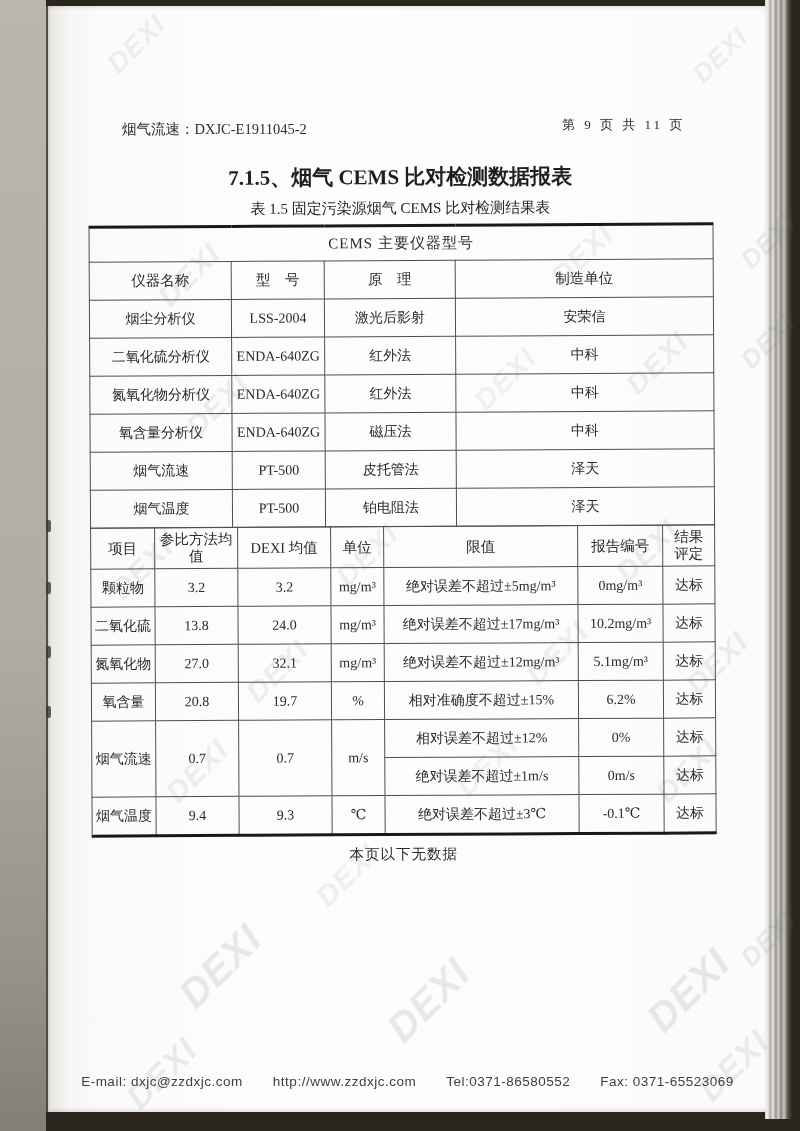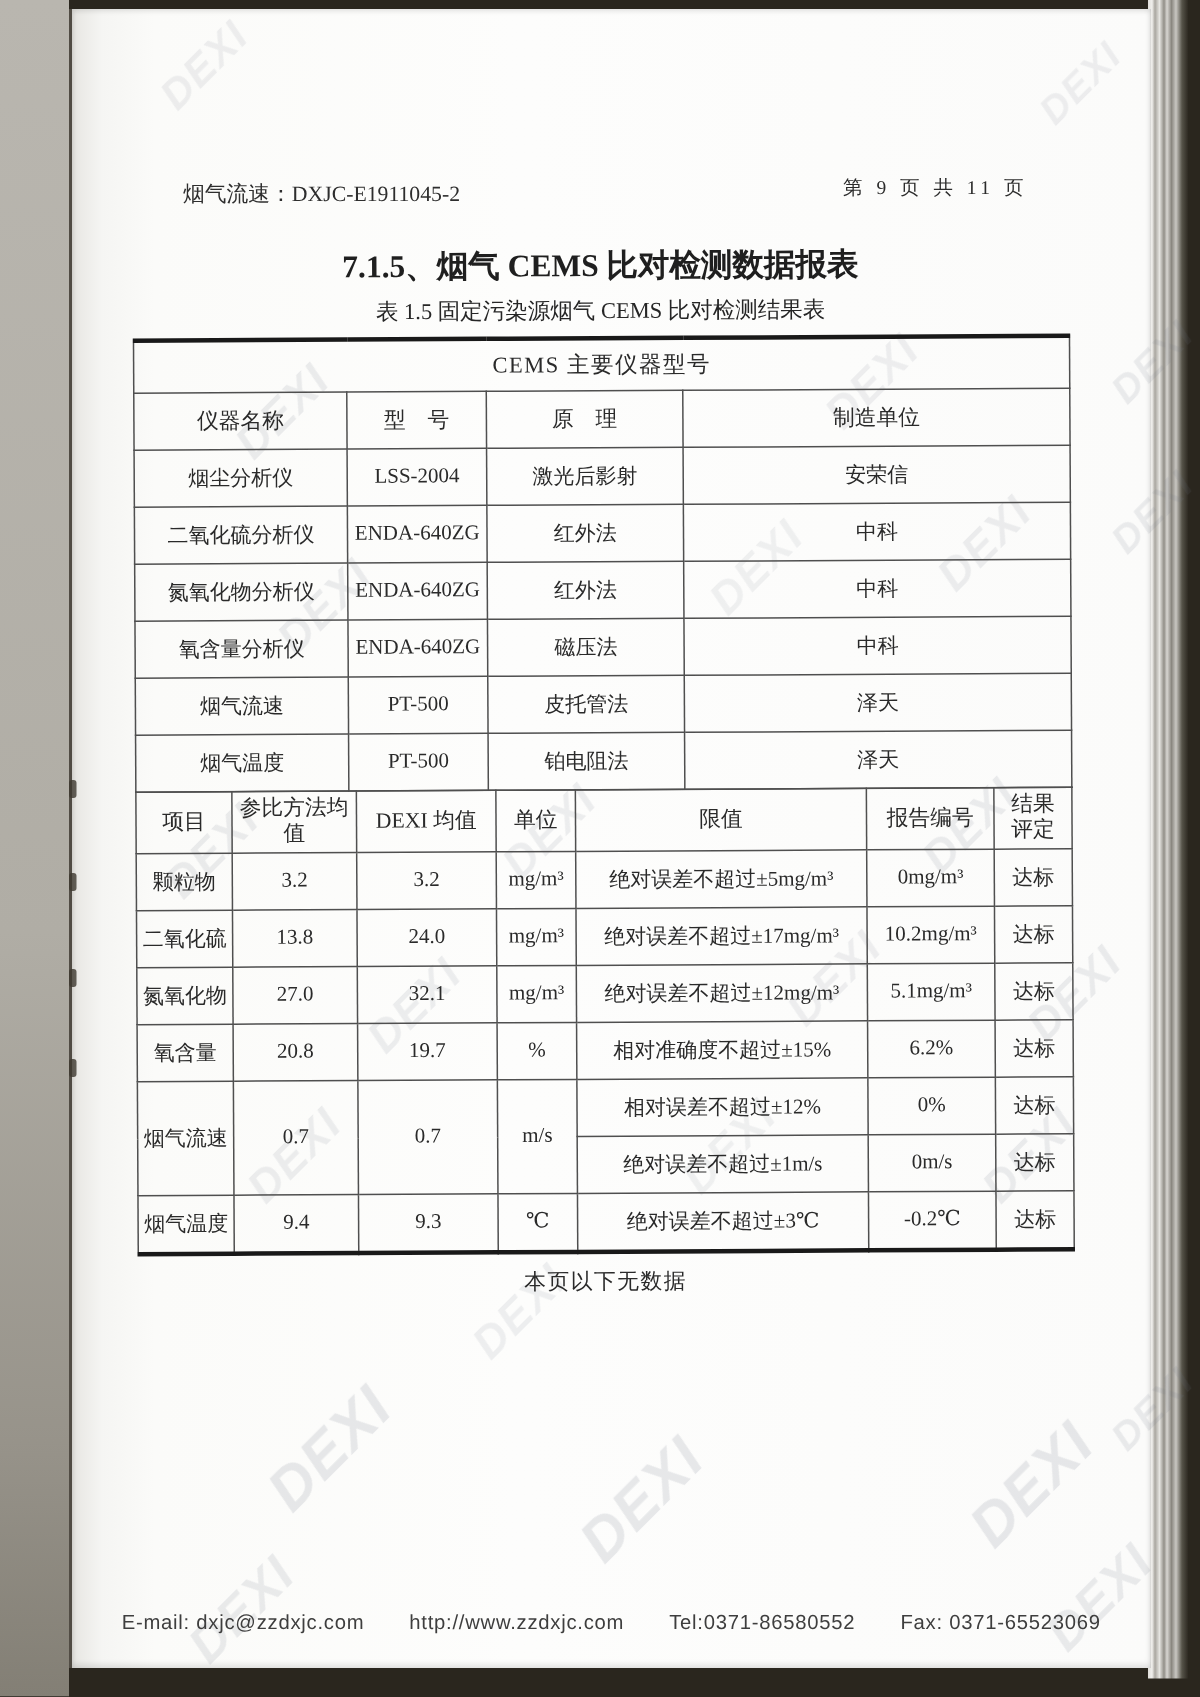--- a/index.html
+++ b/index.html
@@ -239,21 +239,21 @@
         <td>绝对误差不超过±1m/s</td>
         <td>0m/s</td>
         <td>达标</td>
       </tr>
       <tr>
         <td>烟气温度</td>
         <td>9.4</td>
         <td>9.3</td>
         <td>℃</td>
         <td>绝对误差不超过±3℃</td>
-        <td>-0.2℃</td>
+        <td>-0.1℃</td>
         <td>达标</td>
       </tr>
     </tbody>
       </table>
 
     <div class="note">本页以下无数据</div>
   </div>
 
   <div class="footer">
     <span>E-mail: dxjc@zzdxjc.com</span>

